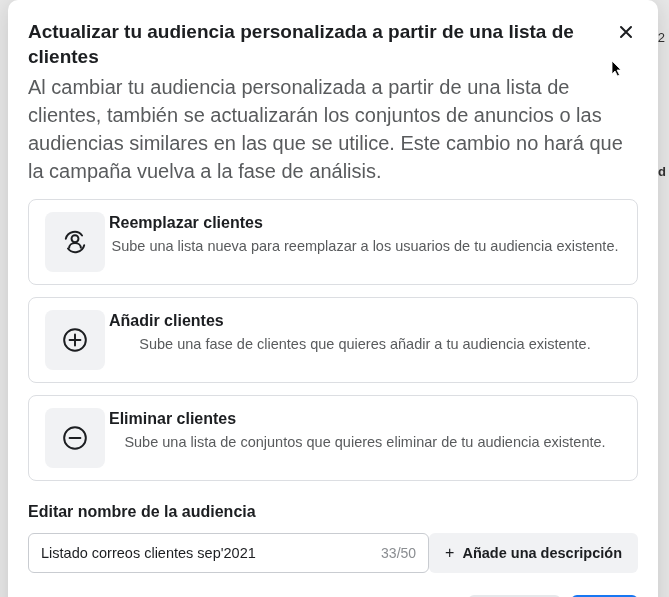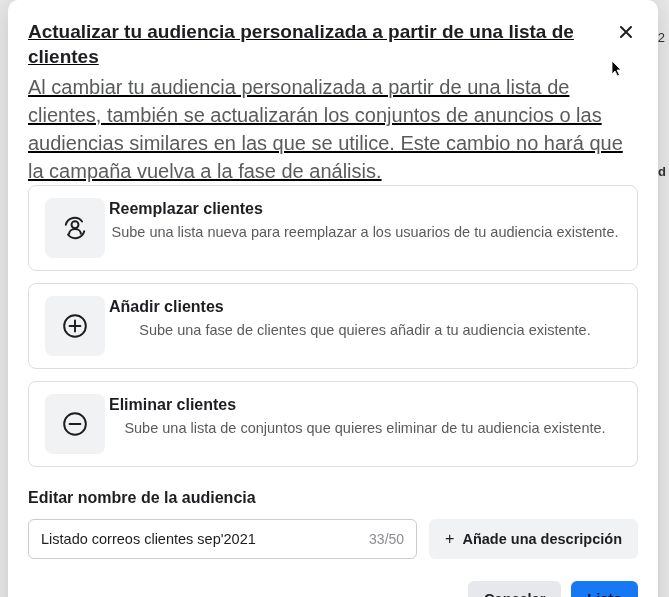--- a/index.html
+++ b/index.html
@@ -21,21 +21,21 @@
       top: 0;
       left: 8px;
       width: 650px;
       background: #fff;
       border-radius: 10px;
       box-shadow: 0 4px 24px rgba(0,0,0,0.15);
       padding: 20px;
     }
     .modal-header {
       position: relative;
-      text-decoration: underline;
+      margin-bottom: 14px;
     }
     .modal-title {
       font-size: 19px;
       font-weight: 700;
       color: #1c1e21;
       line-height: 1.3;
       margin-bottom: 4px;
       padding-right: 30px;
     }
     .modal-desc {
@@ -100,21 +100,20 @@
     }
     .section-label {
       font-size: 16px;
       font-weight: 700;
       color: #1c1e21;
       margin-top: 22px;
       margin-bottom: 12px;
     }
     .edit-row {
       display: flex;
-      gap: 12px;
       align-items: stretch;
     }
     .name-input-wrap {
       flex: 1;
       display: flex;
       align-items: center;
       border: 1px solid #c9ccd1;
       border-radius: 6px;
       padding: 0 12px;
       height: 40px;

